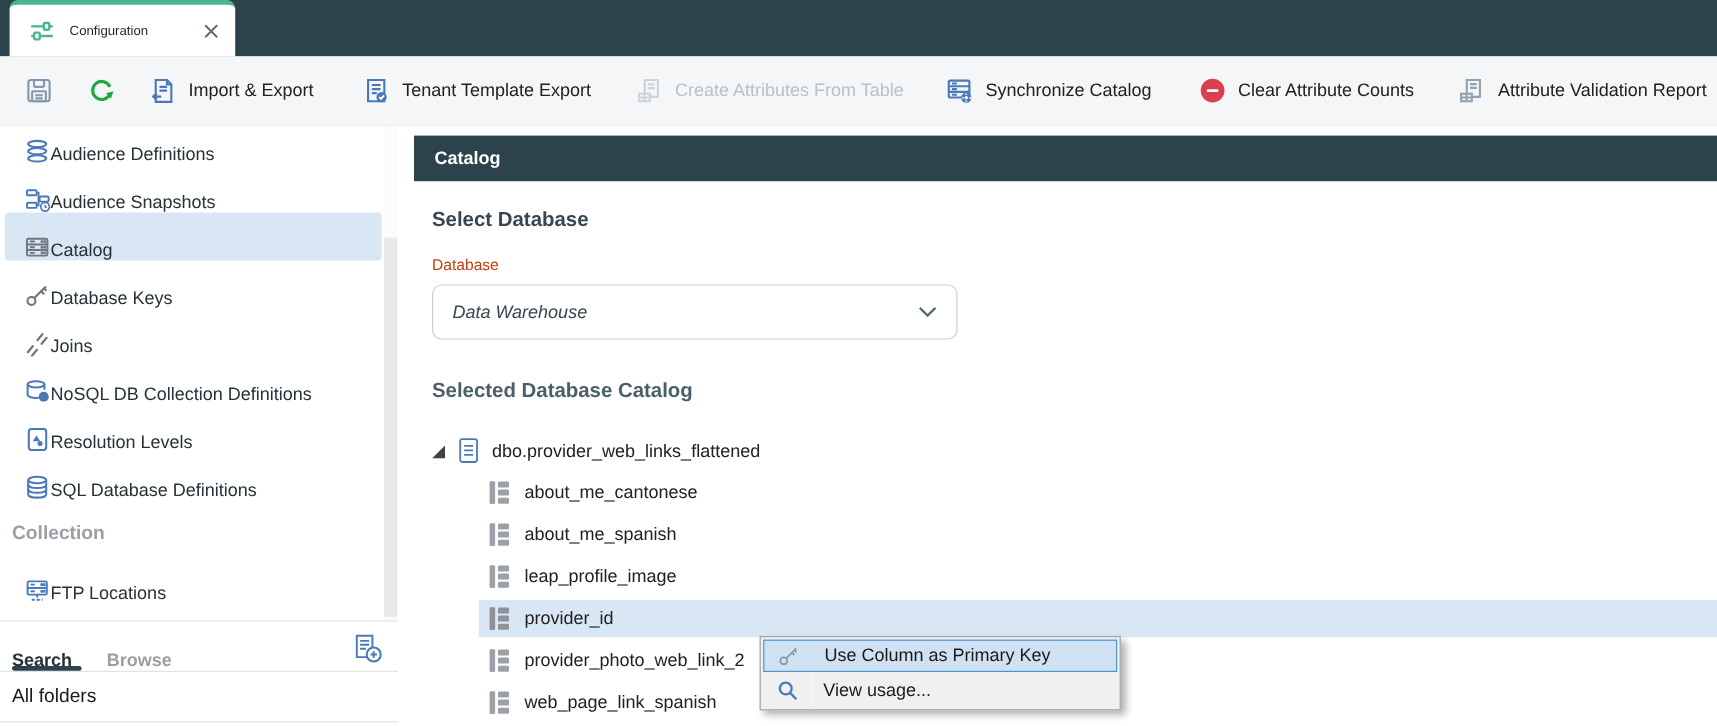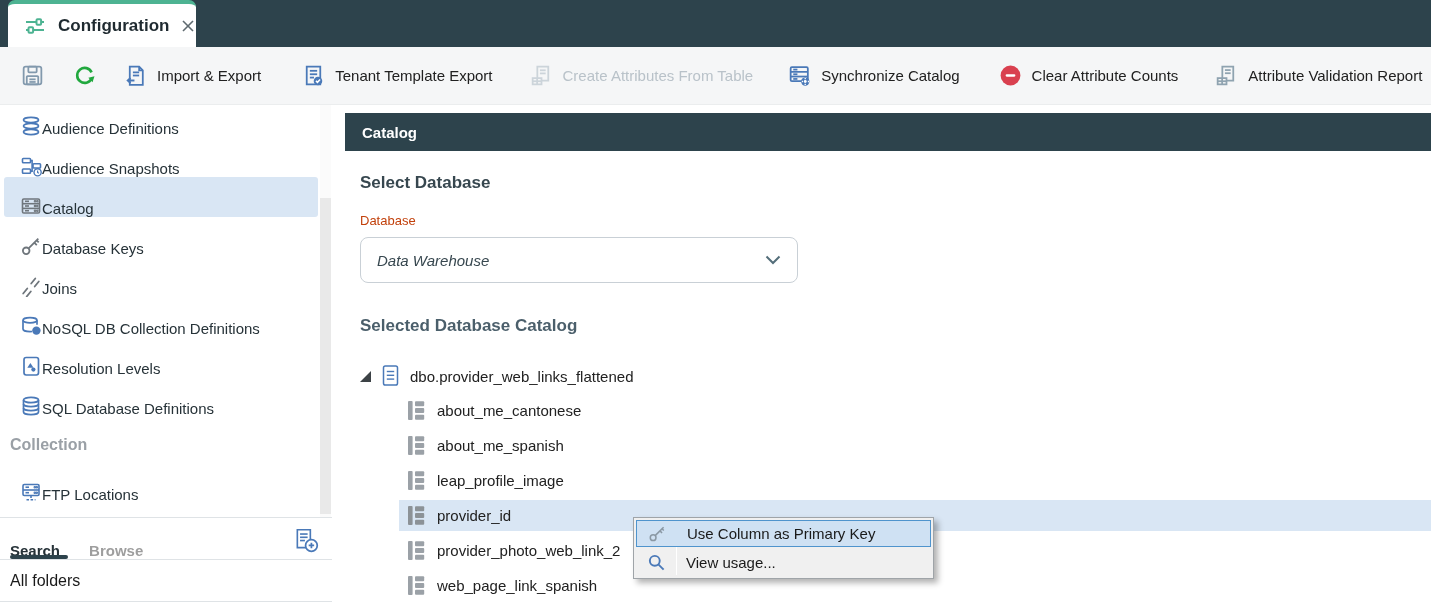--- a/index.html
+++ b/index.html
@@ -10,21 +10,21 @@
   }
   svg { display:block; }
 
   
   .tabbar { position:absolute; top:0; left:0; right:0; height:47px; background:#2d434c; }
   .tab {
     position:absolute; left:8px; top:0; width:188px; height:47px; background:#fff;
     border-top:4px solid #4db392; border-radius:7px 7px 0 0;
     display:flex; align-items:center; padding:0 12px 0 15px; gap:11px; cursor:pointer;
   }
-  .tab-title { font-size:17px; font-weight:bold; color:#1f2a30; flex:1; white-space:nowrap; }
+  .tab-title { font-size:11px; font-weight:normal; color:#1f2a30; flex:1; white-space:nowrap; }
   .tab-close { cursor:pointer; display:flex; }
 
   
   .toolbar {
     position:absolute; top:47px; left:0; right:0; height:58px; background:#f5f6f7;
     border-bottom:1px solid #ebedee; display:flex; align-items:center;
   }
   .tbtn { display:flex; align-items:center; gap:9px; font-size:15px; color:#212121; white-space:nowrap; cursor:pointer; }
   .tbtn.disabled { color:#b9c2c9; cursor:default; }
 
@@ -73,21 +73,21 @@
   .tree-root .lbl { margin-left:9px; font-size:15px; color:#212121; white-space:nowrap; }
 
   .tree-row { position:absolute; left:0; right:0; height:31px; display:flex; align-items:center; cursor:pointer; }
   .tree-row .col-ic { margin-left:60px; display:flex; }
   .tree-row .lbl { margin-left:10px; font-size:15px; color:#212121; white-space:nowrap; }
   .tree-row.selected { background:#d9e6f4; }
   .tree-row.selected .col-ic { margin-left:60px; }
 
   
   .ctx {
-    position:absolute; top:412px; left:288px; width:301px; background:#f0f0f0;
+    position:absolute; top:425px; left:288px; width:301px; background:#f0f0f0;
     border:1px solid #9fa4a8; box-shadow:4px 4px 6px rgba(0,0,0,0.3); z-index:20; padding:2px;
   }
   .ctx-sep { position:absolute; left:42px; top:3px; bottom:3px; width:1px; background:#d8d8d8; border-right:1px solid #fff; }
   .ctx-item { position:relative; height:27px; display:flex; align-items:center; cursor:pointer; }
   .ctx-item.hl { background:#cfe1f3; border:1px solid #4f94cd; }
   .ctx-item + .ctx-item { margin-top:2px; }
   .ctx-ic { width:40px; display:flex; justify-content:center; }
   .ctx-lbl { margin-left:10px; font-size:15px; color:#1a1a1a; white-space:nowrap; }
 </style>
 </head>

